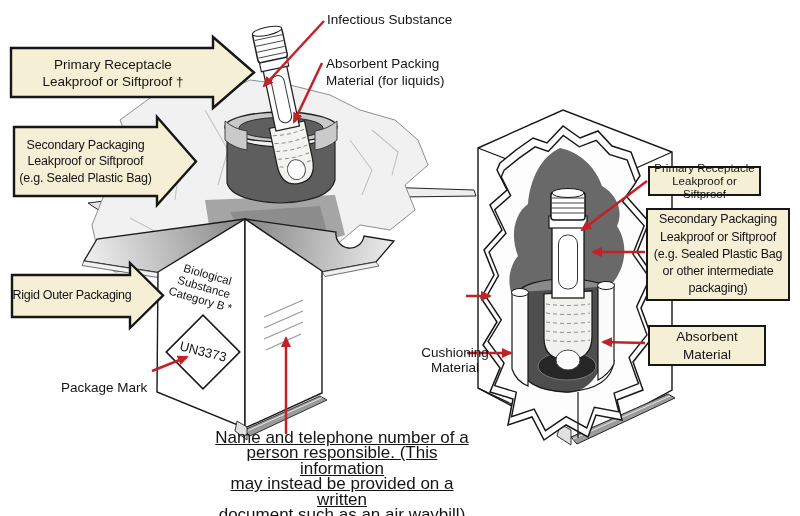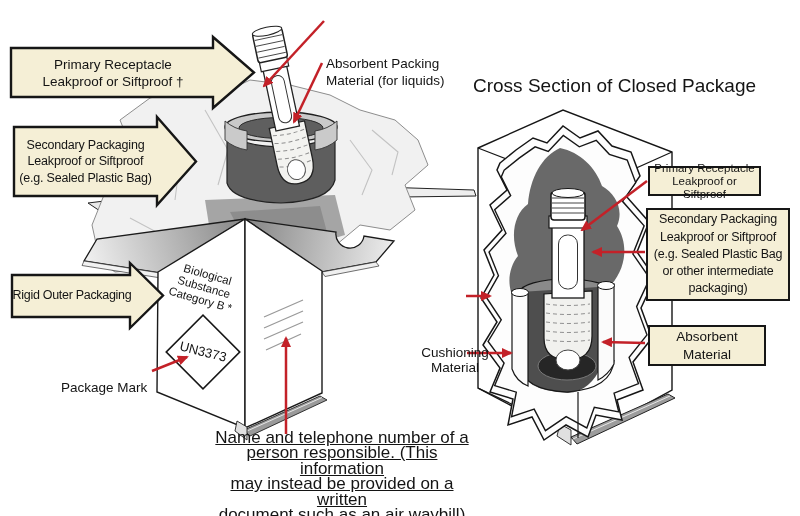--- a/index.html
+++ b/index.html
@@ -179,34 +179,34 @@
   </g>
 </svg>
 
 <div class="lbl center" style="left:13px;top:48px;width:200px;height:49px;font-size:13.5px;line-height:17px;">Primary Receptacle
 Leakproof or Siftproof †</div>
 <div class="lbl center" style="left:14px;top:127px;width:143px;height:69px;font-size:12.5px;line-height:16.5px;letter-spacing:-0.2px;">Secondary Packaging
 Leakproof or Siftproof
 (e.g. Sealed Plastic Bag)</div>
 <div class="lbl center nowrap" style="left:10px;top:275px;width:124px;height:42px;font-size:12.5px;letter-spacing:-0.3px;">Rigid Outer Packaging</div>
 
+<div class="lbl" style="left:327px;top:12px;font-size:13.5px;">Infectious Substance</div>
 <div class="lbl" style="left:326px;top:56px;font-size:13.5px;line-height:16.5px;">Absorbent Packing
 Material (for liquids)</div>
 <div class="lbl nowrap" style="left:61px;top:380px;font-size:13.5px;">Package Mark</div>
 <div class="lbl" style="left:210px;top:430px;width:264px;font-size:17px;line-height:15.4px;text-align:center;text-decoration:underline;">Name and telephone number of a
 person responsible. (This information
 may instead be provided on a written
 document such as an air waybill)</div>
 
 <div class="lbl center" style="left:154px;top:266px;width:100px;height:42px;font-size:11.5px;line-height:13px;transform:rotate(16deg);">Biological
 Substance
 Category B *</div>
 <div class="lbl center" style="left:168px;top:343px;width:70px;height:18px;font-size:13px;transform:rotate(14deg);">UN3373</div>
 
-<div class="lbl nowrap" style="left:473px;top:74px;font-size:19px;">Cross Section of Closed Package</div>
 
 <div class="lbl center boxed" style="left:648px;top:166px;width:113px;height:30px;font-size:11.5px;line-height:13px;border-width:2px;">Primary Receptacle
 Leakproof or Siftproof</div>
 <div class="lbl center boxed" style="left:646px;top:208px;width:144px;height:93px;font-size:12.5px;line-height:17.2px;letter-spacing:-0.2px;">Secondary Packaging
 Leakproof or Siftproof
 (e.g. Sealed Plastic Bag
 or other intermediate
 packaging)</div>
 <div class="lbl center boxed" style="left:648px;top:325px;width:118px;height:41px;font-size:13.5px;line-height:18px;">Absorbent
 Material</div>

